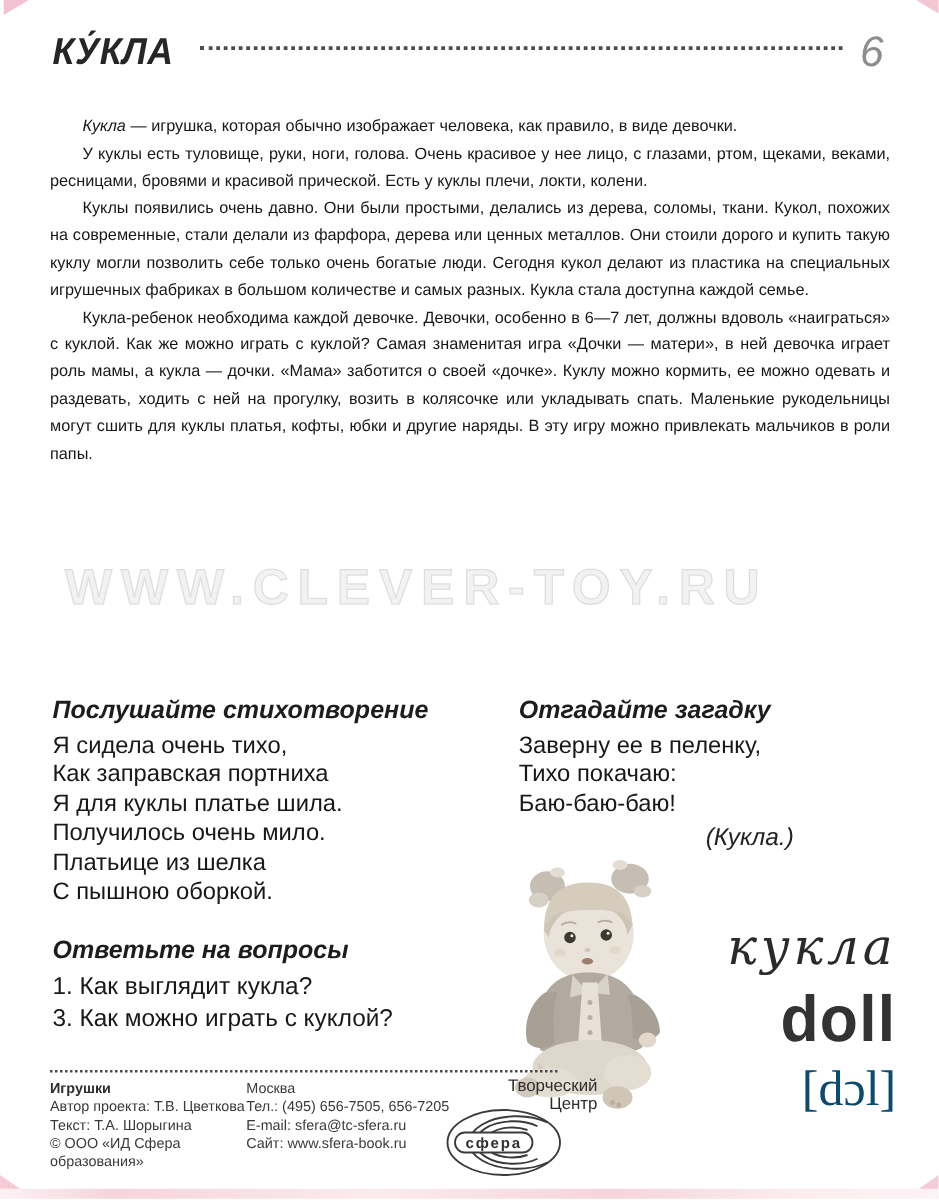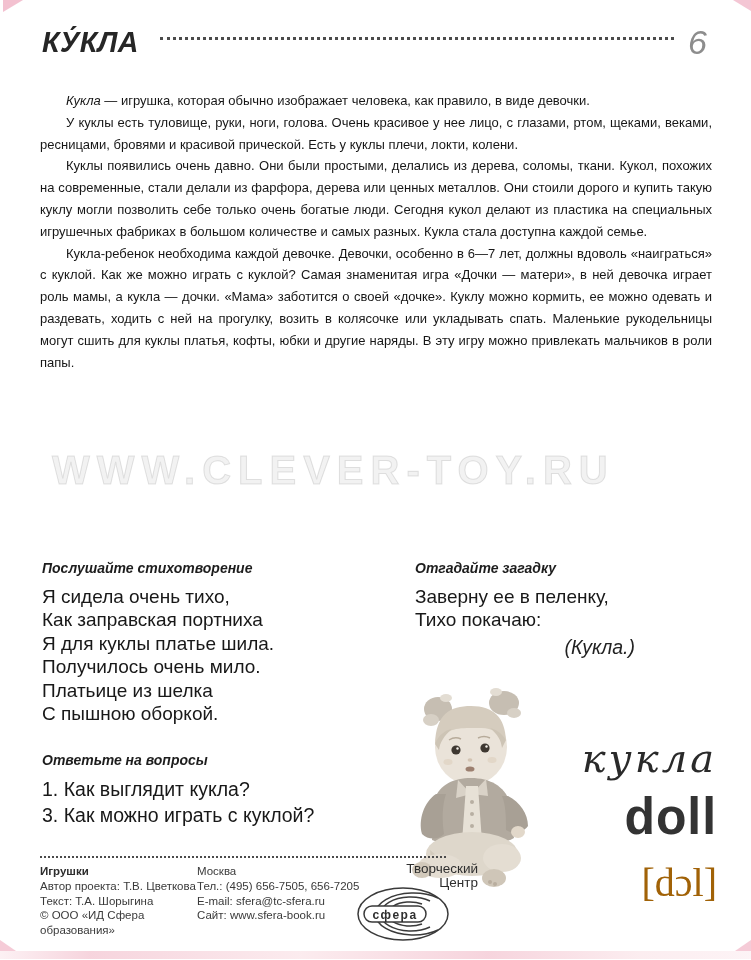--- a/index.html
+++ b/index.html
@@ -55,21 +55,21 @@
   }
 
   
   .columns {
     position: absolute; top: 556px; left: 42px; right: 38px;
     display: flex; z-index: 2;
   }
   .col-left { width: 373px; flex: none; }
   .col-right { flex: 1; }
   .sect-heading {
-    font-size: 14px; font-weight: bold; font-style: italic;
+    font-size: 20px; font-weight: bold; font-style: italic;
     color: #1d1d1d; margin: 0 0 5px 0; line-height: 24px;
   }
   .verse-line { font-size: 19px; line-height: 23.4px; color: #181818; }
   .riddle-answer {
     font-size: 19.5px; font-style: italic; color: #222;
     text-align: right; margin: 4px 78px 0 0;
   }
 
   
   .questions { position: absolute; top: 748px; left: 42px; width: 365px; z-index: 2; }
@@ -84,21 +84,21 @@
     font-family: "DejaVu Serif", serif; font-style: italic;
     font-size: 40px; letter-spacing: 3px; color: #2a2a2a; line-height: 48px;
   }
   .vocab-en {
     font-size: 52px; font-weight: bold; letter-spacing: 1px;
     color: #333; line-height: 56px; margin-top: 6px;
     transform: scaleX(0.96); transform-origin: right center;
   }
   .vocab-tr {
     font-family: "Liberation Serif", serif;
-    font-size: 40px; color: #a16207; line-height: 46px; margin-top: 16px;
+    font-size: 40px; color: #0c4a6e; line-height: 46px; margin-top: 4px;
   }
 
   
   .footer { position: absolute; left: 40px; top: 856px; width: 406px; z-index: 2; }
   .footer-dots { border-top: 2px dotted #4a4a4a; width: 100%; margin-bottom: 6px; }
   .footer-cols { display: flex; }
   .footer-col1 { width: 157px; flex: none; }
   .footer-col2 { flex: 1; }
   .footer-line { font-size: 11.5px; line-height: 14.8px; color: #3a3a3a; }
   .footer-line.bold { font-weight: bold; color: #2d2d2d; }
@@ -148,20 +148,21 @@
       <div class="verse-line">Как заправская портниха</div>
       <div class="verse-line">Я для куклы платье шила.</div>
       <div class="verse-line">Получилось очень мило.</div>
       <div class="verse-line">Платьице из шелка</div>
       <div class="verse-line">С пышною оборкой.</div>
     </div>
     <div class="col-right">
       <div class="sect-heading">Отгадайте загадку</div>
       <div class="verse-line">Заверну ее в пеленку,</div>
       <div class="verse-line">Тихо покачаю:</div>
+      <div class="verse-line">Баю-баю-баю!</div>
       <div class="riddle-answer">(Кукла.)</div>
     </div>
   </div>
 
   <div class="doll-photo">
     <svg width="142" height="208" viewBox="0 0 142 208" xmlns="http://www.w3.org/2000/svg">
 
       <ellipse cx="32" cy="27" rx="14" ry="12" fill="#c6beb2"></ellipse>
       <ellipse cx="25" cy="38" rx="8" ry="6" fill="#d7d0c5"></ellipse>
       <ellipse cx="98" cy="21" rx="15" ry="12" fill="#c6beb2"></ellipse>

